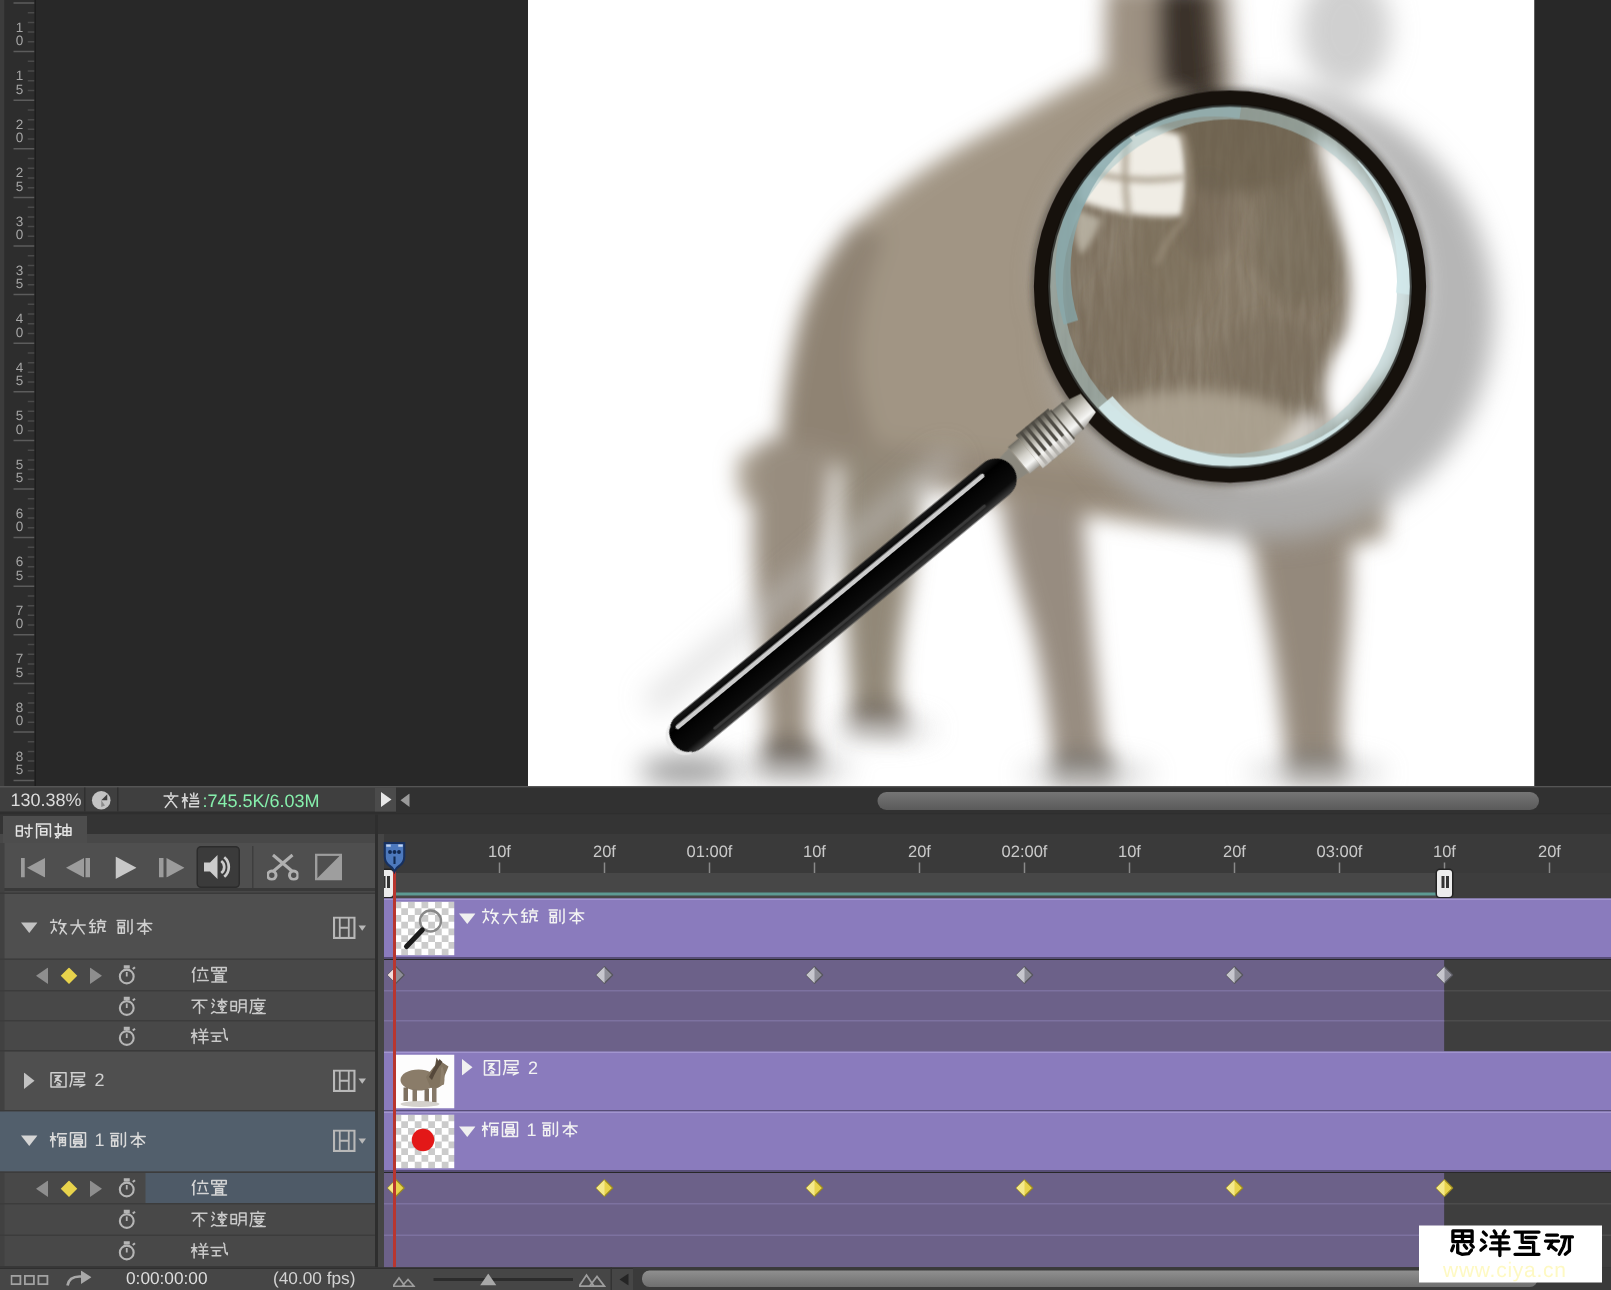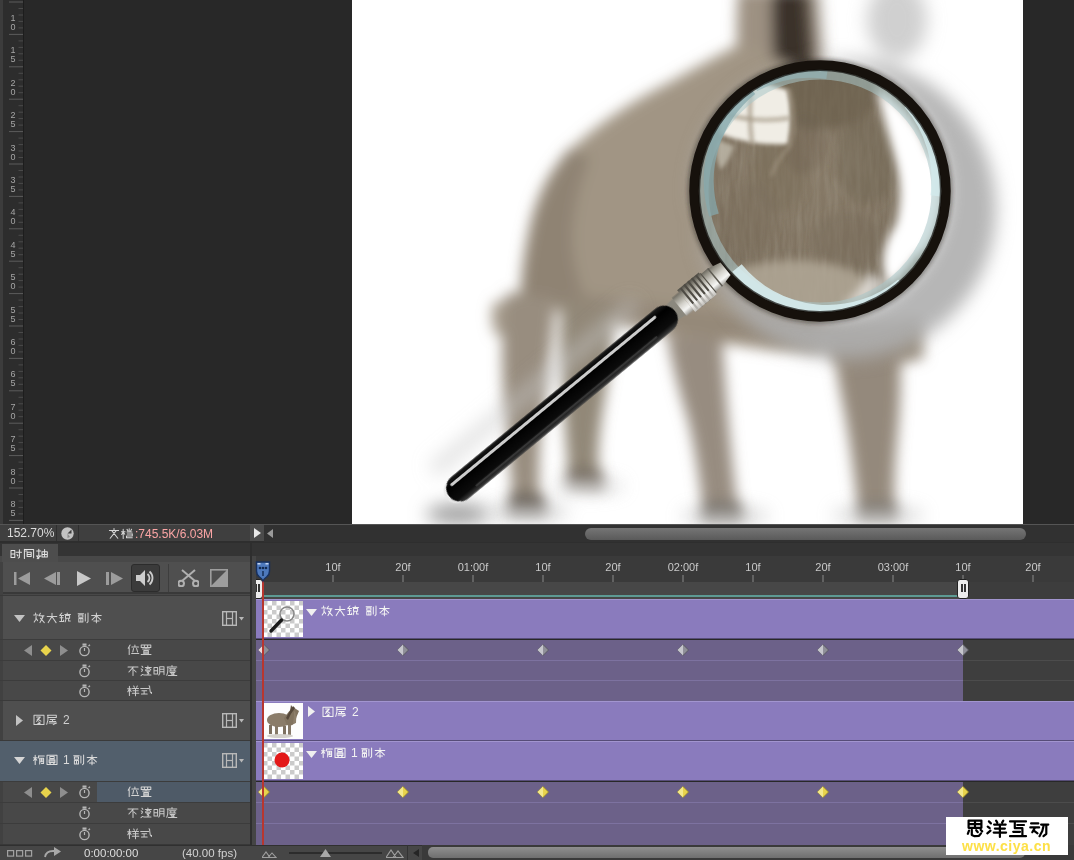--- a/index.html
+++ b/index.html
@@ -258,33 +258,33 @@
 <rect x="49" y="-11.5" width="9" height="23" fill="url(#ferru)"></rect>
 <polygon points="58,-10.5 70,-9 70,9 58,10.5" fill="#8b887e"></polygon>
 <rect x="64" y="-13.7" width="292" height="27.4" rx="13.5" fill="url(#handlegrad)"></rect>
 <rect x="82" y="6" width="266" height="3" rx="1.5" fill="#ffffff" opacity="0.8"></rect>
 <rect x="94" y="-9.8" width="235" height="2" rx="1" fill="#5a5a5a" opacity="0.55"></rect>
 <path d="M350 -11.5 A 12 12 0 0 1 350 11.5" fill="none" stroke="#e8e8e8" stroke-width="1.8" opacity="0.75"></path>
 </g>
   </svg>
 <div class="abs" style="left:0;top:524px;width:1074px;height:19px;background:#3f3f3f;border-top:1px solid #555"></div>
 <div class="abs" style="left:0;top:541px;width:1074px;height:2px;background:#2e2e2e"></div>
-<div class="txt" style="left:7px;top:527px;font-size:12px;color:#dcdcdc">152.70%</div>
+<div class="txt" style="left:7px;top:527px;font-size:12px;color:#dcdcdc">130.38%</div>
 <div class="abs" style="left:56px;top:525px;width:1px;height:16px;background:#303030"></div>
 <div class="abs" style="left:78px;top:525px;width:1px;height:16px;background:#303030"></div>
 <svg class="abs" style="left:60px;top:526px" width="15" height="15">
     <circle cx="7.5" cy="7.5" r="6.2" fill="#c3c3c3"></circle>
     <path d="M7.5 7.5 L11.5 3.5 L11.5 7.5 Z" fill="#3f3f3f"></path>
     <path d="M7.5 7.5 L7.5 12 L10 11 Z" fill="#8a8a8a"></path>
   </svg>
 <svg style="position:absolute;left:108px;top:528px" width="26" height="12" viewBox="0 0 26 12">
     <path d="M6.0 0.5 L6.0 1.9 M1.4 2.6 L10.6 2.6 M8.2 2.6 L2.2 10.3 M3.8 2.6 L9.8 10.3" fill="none" stroke="#d6d6d6" stroke-width="1.02" stroke-linecap="round" stroke-linejoin="round"></path>
     <path d="M15.2 1.2 L15.2 10.6 M13.5 3.8 L17.1 3.8 M15.0 4.3 L13.7 6.5 M15.4 4.3 L16.8 6.2 M21.2 0.7 L21.2 3.1 M19.0 1.4 L20.0 2.9 M23.6 1.2 L22.6 2.9 M19.0 4.1 L24.0 4.1 M19.2 6.0 L23.8 6.0 M18.5 7.9 L24.3 7.9 L24.3 5.8 M18.5 7.9 L18.5 9.8 L24.3 9.8" fill="none" stroke="#d6d6d6" stroke-width="1.02" stroke-linecap="round" stroke-linejoin="round"></path>
   </svg>
-<div class="txt" style="left:135px;top:528px;font-size:12px;color:#fca5a5">:745.5K/6.03M</div>
+<div class="txt" style="left:135px;top:528px;font-size:12px;color:#86efac">:745.5K/6.03M</div>
 <div class="abs" style="left:250px;top:525px;width:14px;height:16px;background:#4b4b4b"></div>
 <svg class="abs" style="left:252px;top:528px" width="10" height="10">
     <path d="M2 0 L9 5 L2 10 Z" fill="#e8e8e8"></path>
   </svg>
 <div class="abs" style="left:264px;top:525px;width:810px;height:17px;background:#313131"></div>
 <svg class="abs" style="left:266px;top:529px" width="8" height="9">
     <path d="M7 0 L1 4.5 L7 9 Z" fill="#9a9a9a"></path>
   </svg>
 <div class="abs" style="left:585px;top:528px;width:441px;height:12px;border-radius:6px;background:linear-gradient(#757575,#5a5a5a)"></div>
 <div class="abs" style="left:0;top:543px;width:1074px;height:13px;background:#343434"></div>
@@ -679,12 +679,12 @@
   </svg>
 <div class="abs" style="left:422px;top:845px;width:652px;height:15px;background:#3a3a3a"></div>
 <div class="abs" style="left:428px;top:847px;width:597px;height:11px;border-radius:5px;background:linear-gradient(#8f8f8f,#6f6f6f)"></div>
 <div class="abs" style="left:946px;top:817px;width:122px;height:38px;background:#ffffff"></div>
 <svg style="position:absolute;left:965px;top:819px" width="86" height="20" viewBox="0 0 86 20">
     <path d="M3.6 1.6 L16.4 1.6 L16.4 8.8 L3.6 8.8 L3.6 1.6 M10.0 1.6 L10.0 8.8 M3.6 5.2 L16.4 5.2 M4.0 11.6 L2.8 14.8 M6.8 10.8 L6.8 16.0 L9.6 17.2 L14.0 16.8 L16.0 14.4 M11.2 11.2 L12.8 13.2 M15.6 10.8 L17.2 12.4" fill="none" stroke="#000000" stroke-width="2.20" stroke-linecap="round" stroke-linejoin="round"></path>
     <path d="M23.9 2.4 L25.9 4.4 M22.7 7.6 L24.7 9.2 M22.3 14.4 L25.5 11.6 M31.1 1.6 L32.3 3.6 M38.3 1.6 L37.1 3.6 M29.1 5.6 L40.7 5.6 M29.9 9.6 L39.9 9.6 M28.7 13.6 L41.1 13.6 M34.9 5.6 L34.9 18.0" fill="none" stroke="#000000" stroke-width="2.20" stroke-linecap="round" stroke-linejoin="round"></path>
     <path d="M45.0 2.4 L61.0 2.4 M49.8 2.4 L49.8 9.2 M49.8 9.2 L57.4 9.2 M57.4 9.2 L57.4 17.2 M52.2 6.0 L59.0 6.0 M48.2 12.8 L55.0 12.8 M45.0 17.2 L61.0 17.2" fill="none" stroke="#000000" stroke-width="2.20" stroke-linecap="round" stroke-linejoin="round"></path>
     <path d="M66.1 4.4 L73.3 4.4 M65.3 8.4 L74.1 8.4 M70.1 8.4 L67.3 13.2 M68.9 11.6 L72.5 14.4 M76.1 5.6 L83.3 5.6 M81.3 5.6 L81.3 14.8 L78.5 17.2 M78.9 5.6 L77.3 12.0 L74.5 17.2" fill="none" stroke="#000000" stroke-width="2.20" stroke-linecap="round" stroke-linejoin="round"></path>
   </svg>
-<div class="txt" style="left:962px;top:839px;font-size:14px;font-weight:bold;color:#fde047;letter-spacing:0.5px">www.ciya.cn</div>
+<div class="txt" style="left:962px;top:839px;font-size:14px;font-weight:normal;color:#fef9c3;letter-spacing:0.5px">www.ciya.cn</div>
 </body></html>

